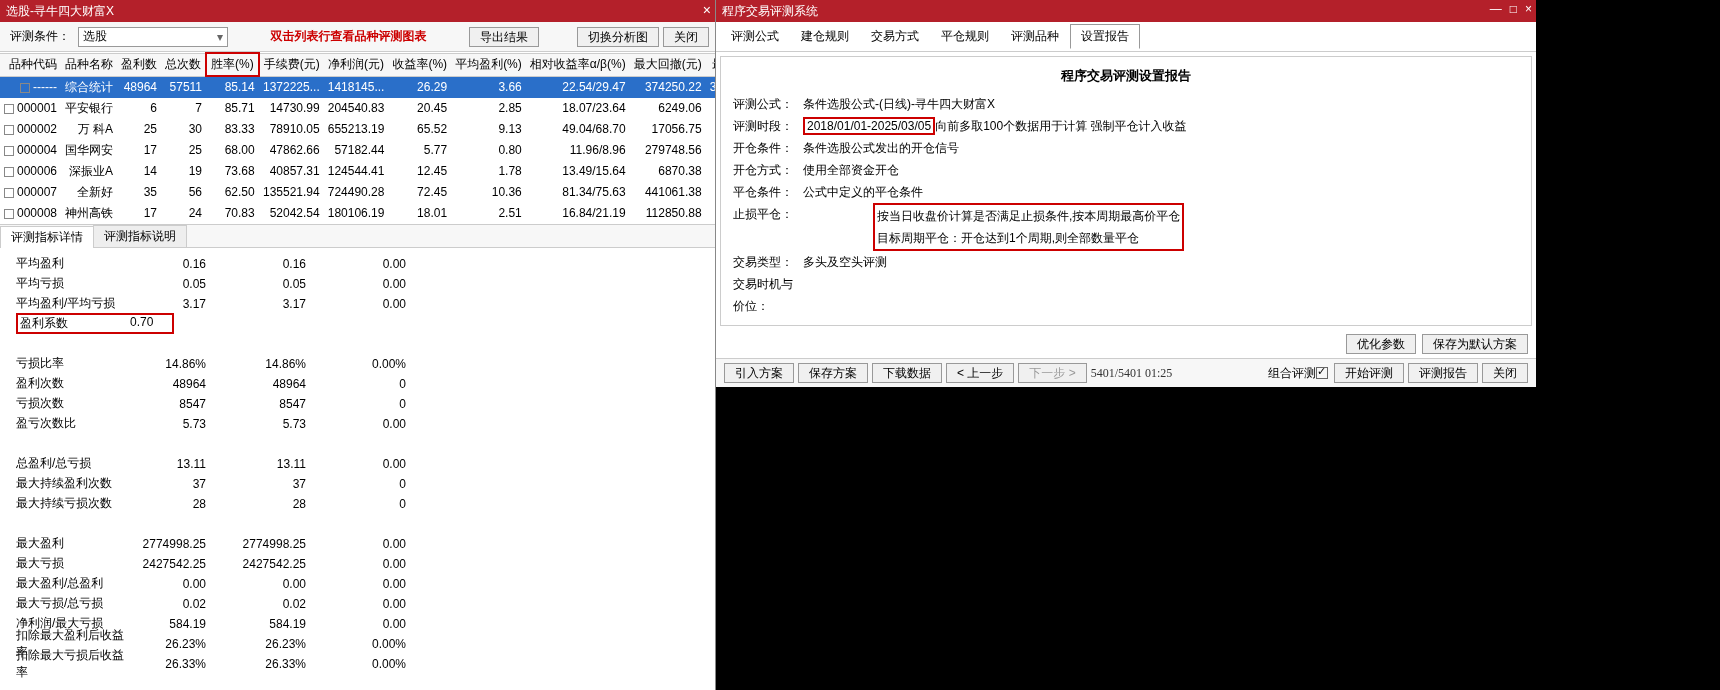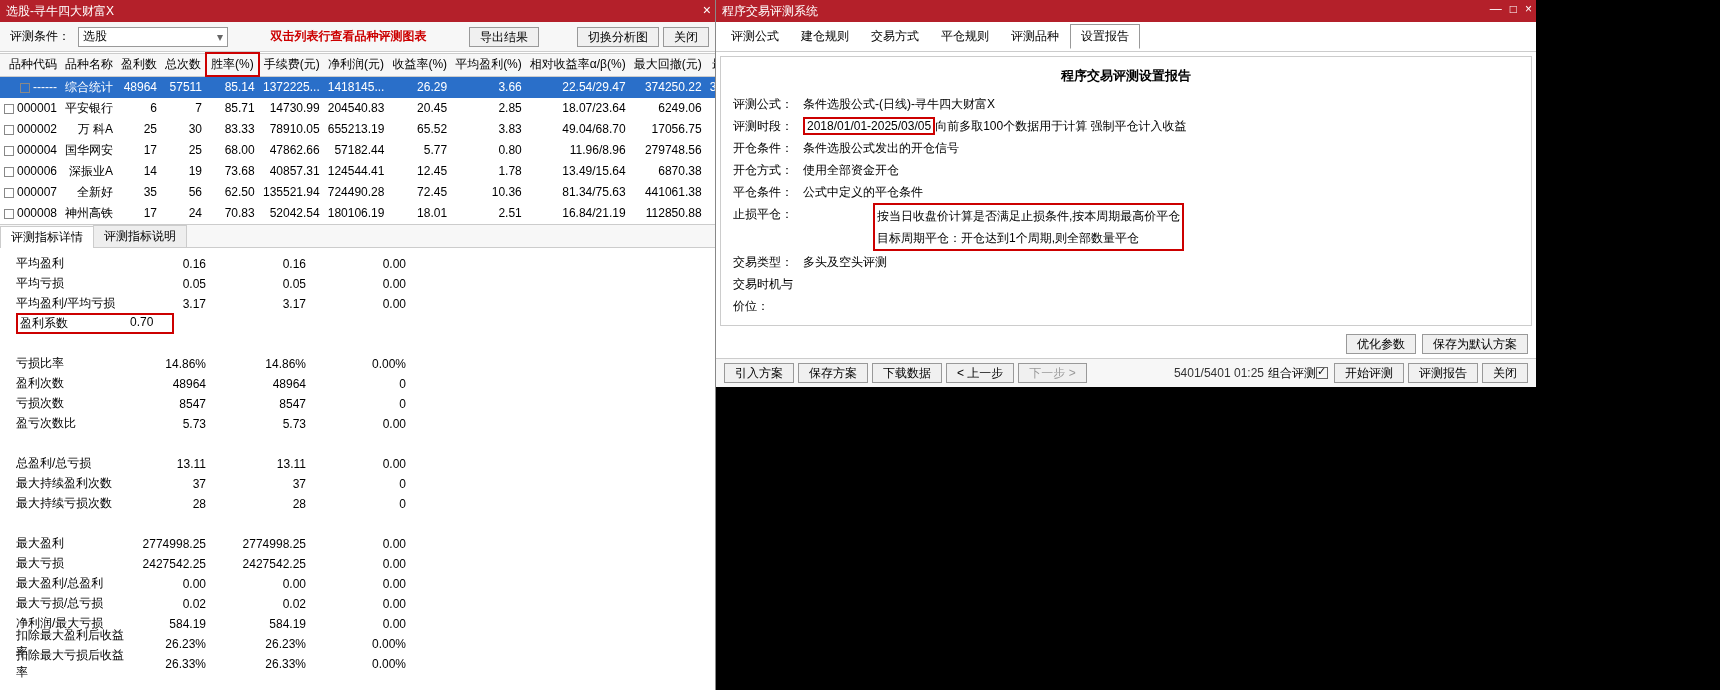--- a/index.html
+++ b/index.html
@@ -36,21 +36,21 @@
 .rtab { padding:3px 10px; border:1px solid transparent; cursor:pointer; }
 .rtab.active { border:1px solid #999; border-bottom:1px solid #fff; background:#fff; }
 .report { padding:8px 12px; line-height:22px; background:#fff; flex:0 0 auto; border:1px solid #ccc; margin:4px; }
 .report h3 { text-align:center; font-size:13px; font-weight:bold; margin-bottom:6px; }
 .report-row { display:flex; }
 .report-row .k { width:70px; }
 .hl-span { border:2px solid #c00; padding:0 2px; }
 .right-ctrl1 { display:flex; justify-content:flex-end; gap:6px; padding:4px 8px; }
 .right-ctrl2 { display:flex; gap:4px; padding:4px 8px; align-items:center; border-top:1px solid #ccc; background:#f7f7f7; }
 .right-black { flex:1; background:#000; }
-.status { flex:1; text-align:right; color:#333; font-family:Liberation Sans, sans-serif; }
+.status { flex:1; text-align:left; color:#333; font-family:Liberation Serif, serif; }
 .checkbox { display:inline-block; width:12px; height:12px; border:1px solid #666; margin-right:2px; vertical-align:middle; position:relative; }
 .checkbox.checked::after { content:"✓"; position:absolute; top:-3px; left:0; font-size:11px; }
 </style>
 </head>
 <body>
 
 <div class="panel left">
   <div class="titlebar">
     <span>选股-寻牛四大财富X</span>
     <span class="close">×</span>
@@ -115,21 +115,21 @@
           </tr>
           <tr>
             <td class="code"><span class="sq"></span>000002</td>
             <td class="name">万 科A</td>
             <td>25</td>
             <td>30</td>
             <td>83.33</td>
             <td>78910.05</td>
             <td>655213.19</td>
             <td>65.52</td>
-            <td>3.83</td>
+            <td>9.13</td>
             <td>49.04/68.70</td>
             <td>17056.75</td>
             <td>1.53</td>
           </tr>
           <tr>
             <td class="code"><span class="sq"></span>000004</td>
             <td class="name">国华网安</td>
             <td>17</td>
             <td>25</td>
             <td>68.00</td>

